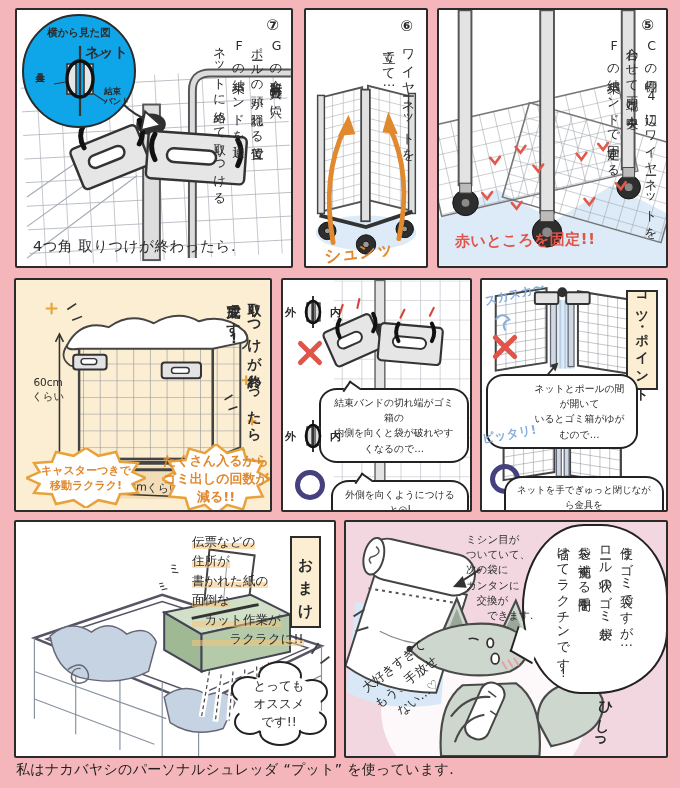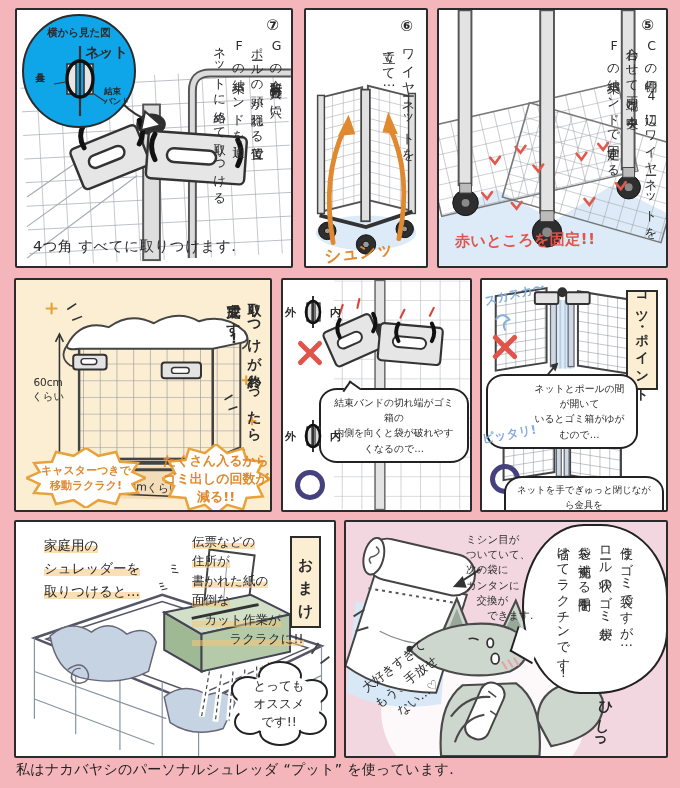--- a/index.html
+++ b/index.html
@@ -101,21 +101,21 @@
       <span class="pos" style="right:6px;top:28px;font-size:14px;font-weight:bold;">ネット</span>
       <span class="pos vt" style="left:9px;top:48px;font-size:9.5px;font-weight:bold;letter-spacing:1px;">金具</span>
       <span class="pos pre" style="right:4px;bottom:20px;font-size:8.5px;font-weight:bold;line-height:1.2;">結束
 バンド</span>
     </div>
     <span class="pos num" style="right:12px;top:6px;">⑦</span>
     <div class="pos vt instr" style="right:6px;top:28px;height:220px;">Gの金折取付金具の穴に
 ポールの頭が隠れる位置で
 Fの結束バンドを通し
 ネットに絡めて取りつける</div>
-    <div class="pos hand" style="left:16px;bottom:10px;font-size:14.5px;">4つ角 すべてに取りつけます.</div>
+    <div class="pos hand" style="left:16px;bottom:10px;font-size:14.5px;">4つ角 取りつけが終わったら.</div>
   </section>
 
   <section class="panel" style="left:304px;top:8px;width:124px;height:260px;">
     <svg class="fillsvg" viewBox="0 0 124 260">
       <defs>
           <pattern id="p6g" width="11" height="11" patternUnits="userSpaceOnUse">
         <path d="M11 0H0V11" fill="none" stroke="#9aa0a8" stroke-width="1"></path>
           </pattern>
         </defs>
       <ellipse cx="62" cy="228" rx="52" ry="18" fill="#dcebf7"></ellipse>
@@ -348,20 +348,21 @@
       <span style="font-size:11px;font-weight:bold;">外</span>
       <svg width="30" height="36" viewBox="0 0 30 36">
         <line x1="15" y1="2" x2="15" y2="34" stroke="#333" stroke-width="2"></line>
         <rect x="9" y="9" width="5" height="18" fill="#ddd" stroke="#333" stroke-width="1.3"></rect>
         <rect x="17" y="9" width="5" height="18" fill="#ddd" stroke="#333" stroke-width="1.3"></rect>
         <ellipse cx="15" cy="18" rx="7" ry="11" fill="none" stroke="#111" stroke-width="2.6"></ellipse>
       </svg>
       <span style="font-size:11px;font-weight:bold;">内</span>
     </div>
     <div class="omark" style="left:12px;top:190px;"></div>
+    <div class="bubble" style="left:48px;top:200px;width:138px;">外側を向くようにつけると◎!</div>
   </section>
 
   <section class="panel" style="left:480px;top:278px;width:188px;height:234px;">
     <svg class="fillsvg" viewBox="0 0 188 234">
       <defs>
           <pattern id="pkg" width="10" height="10" patternUnits="userSpaceOnUse">
         <path d="M10 0H0V10" fill="none" stroke="#868b94" stroke-width="1"></path>
           </pattern>
         </defs>
       <g>
@@ -457,23 +458,20 @@
               <path d="M244 147l2 48"></path>
               <path d="M256 143l6 44"></path>
             </g>
         </g>
       </g>
       <path d="M300 134l7-11M309 144l9-7" stroke="#444" stroke-width="2"></path>
     </svg>
     <div class="titlebox" style="left:274px;top:14px;width:31px;height:92px;">
       <span class="vt" style="font-size:15px;font-weight:bold;letter-spacing:6px;">おまけ</span>
     </div>
-    <div class="pos pre" style="left:28px;top:12px;font-size:13.5px;line-height:1.7;"><span class="hl">家庭用の
-シュレッダーを
-取りつけると…</span></div>
     <div class="pos pre" style="left:176px;top:10px;font-size:12.5px;line-height:1.55;"><span class="hl">伝票などの
 住所が
 書かれた紙の
 面倒な
 　カット作業が
 　　　ラクラクに!!</span></div>
     <span class="pos" style="left:152px;top:38px;font-size:13px;transform:rotate(-15deg);">ミ</span>
     <span class="pos" style="left:141px;top:56px;font-size:12px;transform:rotate(-32deg);">ミ</span>
     <div class="pos" style="right:4px;bottom:6px;width:102px;height:92px;">
       <svg width="102" height="92" viewBox="0 0 102 92" style="position:absolute;inset:0;">

